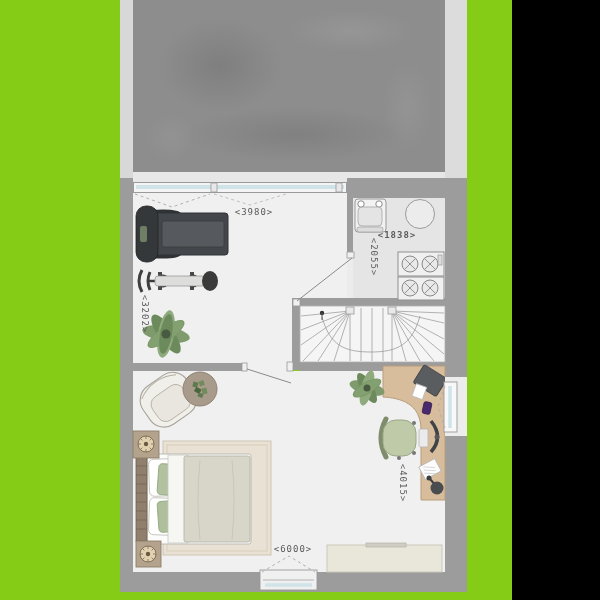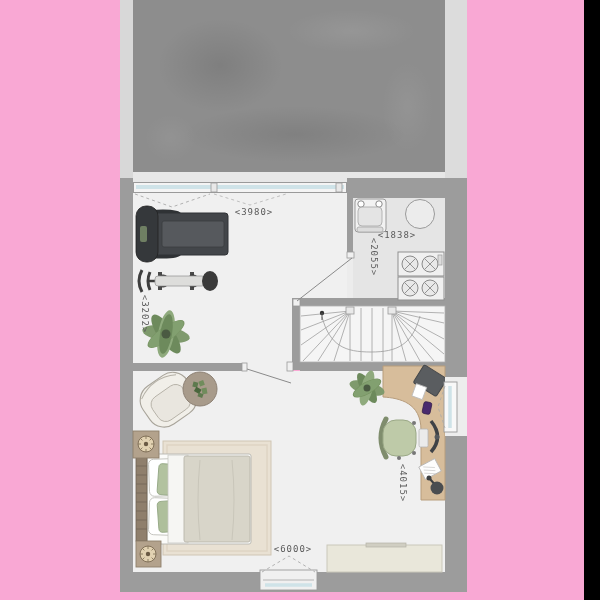--- a/index.html
+++ b/index.html
@@ -1,16 +1,16 @@
 <!DOCTYPE html>
 <html><head>
 <meta charset="utf-8">
 <style>
   html,body{margin:0;padding:0;background:#000;}
-  #canvas{position:relative;width:584px;height:600px;background:#f9a8d4;overflow:hidden;
+  #canvas{position:relative;width:512px;height:600px;background:#84cc16;overflow:hidden;
           font-family:"DejaVu Sans Mono",monospace;}
   .abs{position:absolute;}
   .wall{position:absolute;background:#9c9c9c;}
   .floor{position:absolute;background:#f0f0f0;}
   .lbl{position:absolute;font-size:9px;color:#5a5a5a;letter-spacing:1px;white-space:nowrap;
        text-align:center;transform:translate(-50%,-50%);}
   .lbl.vert{transform:translate(-50%,-50%) rotate(90deg);}
   #terrace{position:absolute;left:133px;top:0;width:312px;height:172px;
     background:
       radial-gradient(closest-side at 28% 38%, rgba(0,0,0,.10), transparent 72%),
@@ -275,18 +275,18 @@
 
     <g>
       <rect x="260" y="570" width="57" height="20" fill="#f0f0f0" stroke="#9a9a9a" stroke-width="0.9"></rect>
       <line x1="265" y1="585" x2="312" y2="585" stroke="#cfe3e8" stroke-width="3.5"></line>
       <line x1="263" y1="580" x2="314" y2="580" stroke="#a5a5a5" stroke-width="0.8"></line>
       <polyline points="262,572 289,556 315,572" fill="none" stroke="#aaaaaa" stroke-width="0.9" stroke-dasharray="3,3"></polyline>
     </g>
   </svg>
 
   <div class="lbl" style="left:254px;top:212px;">&lt;3980&gt;</div>
-  <div class="lbl" style="left:397px;top:235px;">&lt;1838&gt;</div>
+  <div class="lbl" style="left:397px;top:235px;font-weight:bold;">&lt;1838&gt;</div>
   <div class="lbl vert" style="left:374px;top:257px;">&lt;2055&gt;</div>
   <div class="lbl vert" style="left:145px;top:314px;">&lt;3202&gt;</div>
   <div class="lbl" style="left:293px;top:549px;text-align:center;">&lt;6000&gt;</div>
   <div class="lbl vert" style="left:403px;top:483px;">&lt;4015&gt;</div>
 </div>
 
 </body></html>

